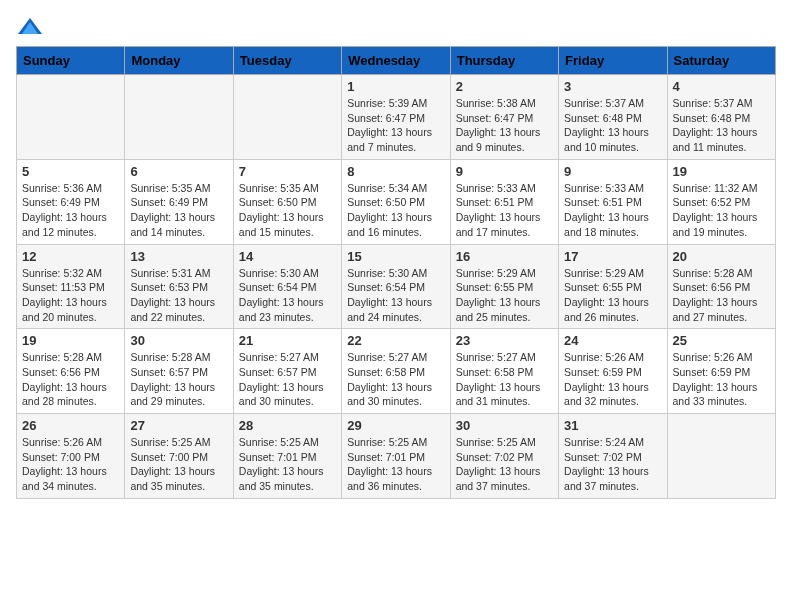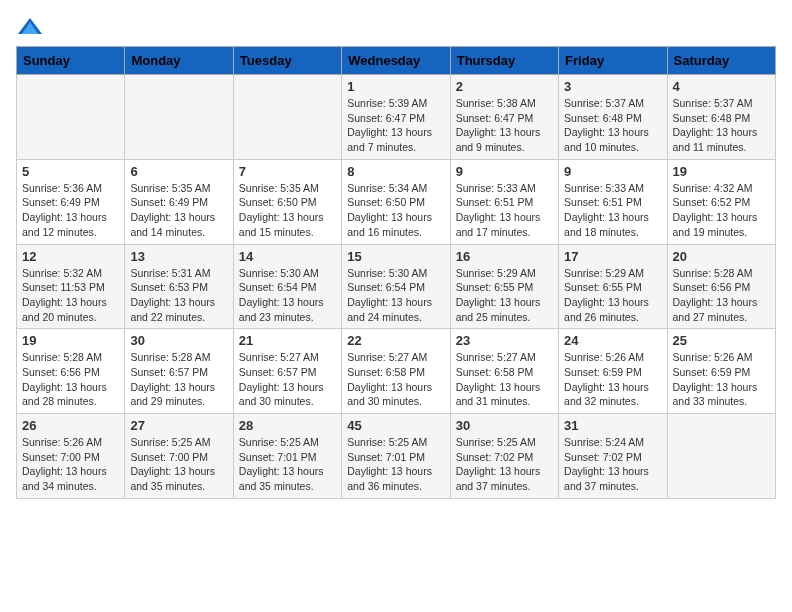--- a/index.html
+++ b/index.html
@@ -192,21 +192,21 @@
         </td>
         <td>
           <span class="day-num">9</span>
           <div class="day-info">Sunrise: 5:33 AM
 Sunset: 6:51 PM
 Daylight: 13 hours
 and 18 minutes.</div>
         </td>
         <td>
           <span class="day-num">19</span>
-          <div class="day-info">Sunrise: 4:32 AM
+          <div class="day-info">Sunrise: 11:32 AM
 Sunset: 6:52 PM
 Daylight: 13 hours
 and 19 minutes.</div>
         </td>
       </tr>
       <tr>
         <td>
           <span class="day-num">12</span>
           <div class="day-info">Sunrise: 5:32 AM
 Sunset: 11:53 PM
@@ -323,21 +323,21 @@
 and 35 minutes.</div>
         </td>
         <td>
           <span class="day-num">28</span>
           <div class="day-info">Sunrise: 5:25 AM
 Sunset: 7:01 PM
 Daylight: 13 hours
 and 35 minutes.</div>
         </td>
         <td>
-          <span class="day-num">45</span>
+          <span class="day-num">29</span>
           <div class="day-info">Sunrise: 5:25 AM
 Sunset: 7:01 PM
 Daylight: 13 hours
 and 36 minutes.</div>
         </td>
         <td>
           <span class="day-num">30</span>
           <div class="day-info">Sunrise: 5:25 AM
 Sunset: 7:02 PM
 Daylight: 13 hours

